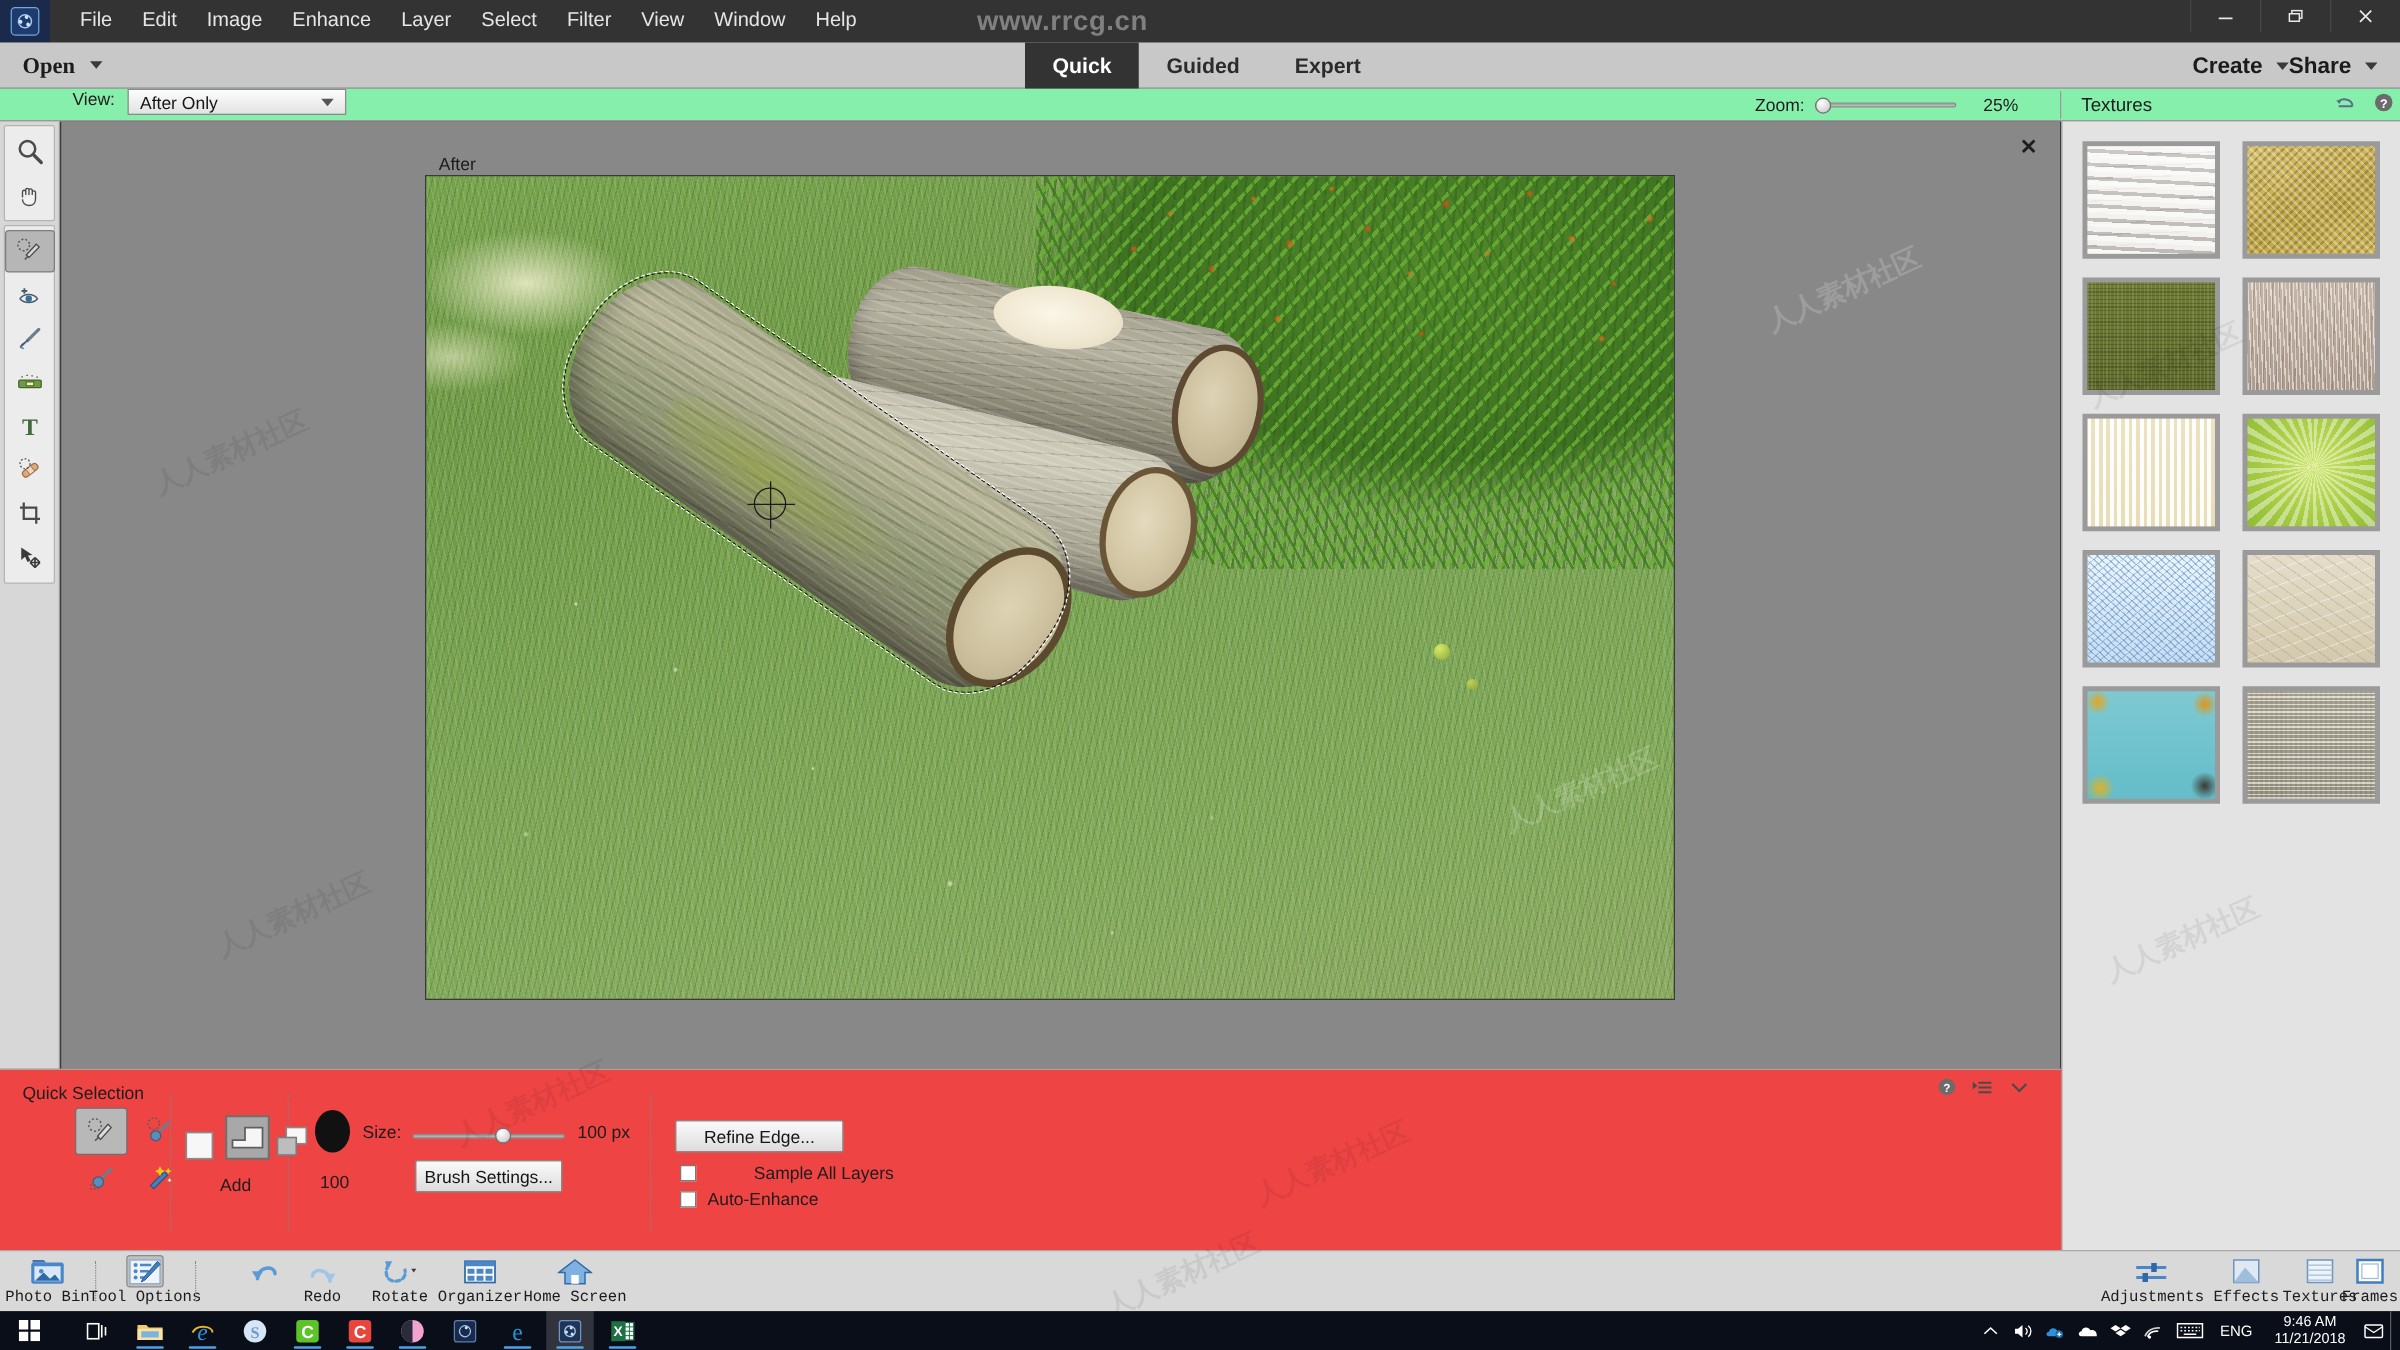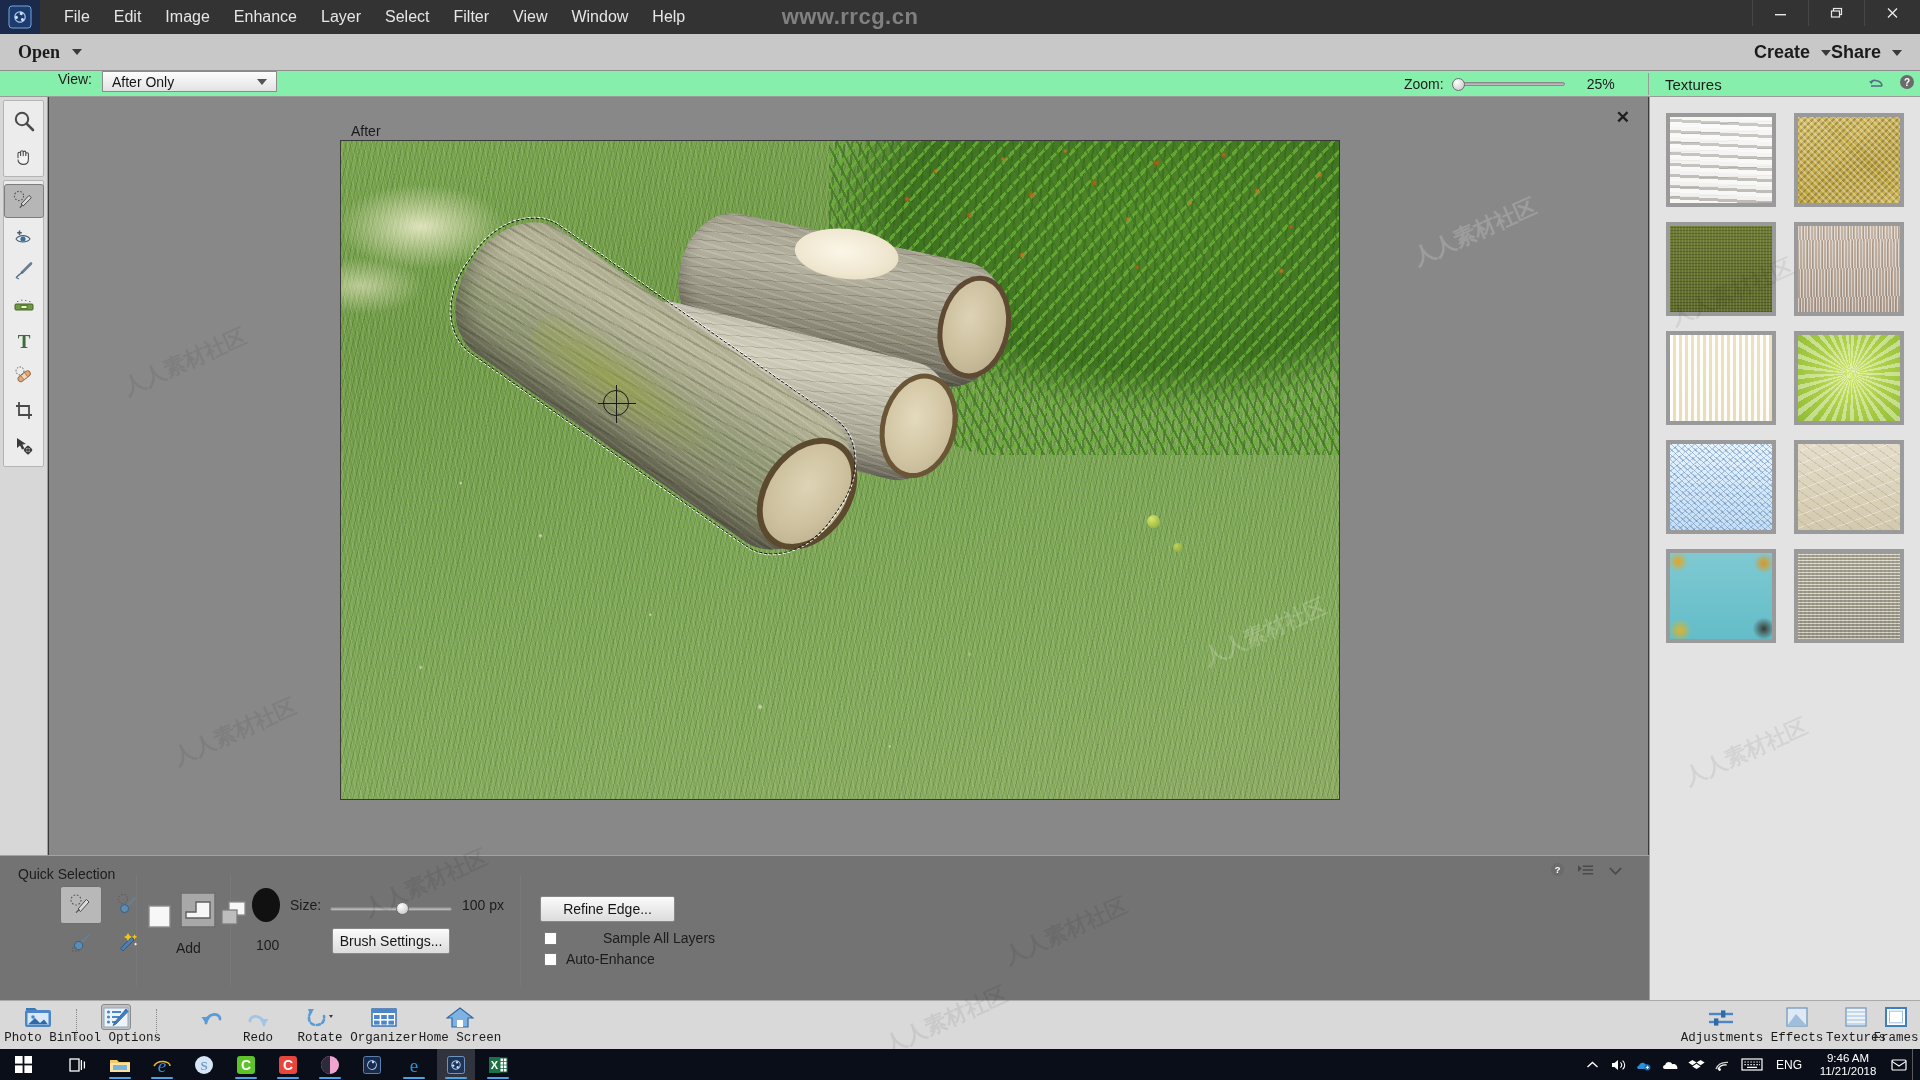--- a/index.html
+++ b/index.html
@@ -251,21 +251,21 @@
   .txgrid{
     display:grid; grid-template-columns:1fr 1fr; gap:15px 18px;
     padding:16px 16px 0 16px;
   }
   .tx{ width:110px; height:94px; padding:4px; background:#9a9a9a; cursor:pointer; }
   .tx .sw{ width:100%; height:100%; }
 
   
   .optbar{
     position:absolute; left:0; top:855px; width:1649px; height:145px;
-    background:#737373; border-top:1px solid #a3a3a3;
+    background:#ef4444; border-top:1px solid #a3a3a3;
   }
   .opt-hdr{ position:absolute; left:18px; top:10px; font-size:14px; color:#1c1c1c; }
   .opt-hdr-ic{ position:absolute; right:26px; top:6px; display:flex; align-items:center; gap:13px;}
   .vdiv{ position:absolute; top:20px; height:110px; border-left:1px dotted #7f7f7f; }
   .subtools{ position:absolute; left:60px; top:30px; width:110px; }
   .st{ width:42px;height:38px;display:inline-flex;align-items:center;justify-content:center;cursor:pointer;}
   .st.active{ background:#b8b8b8; border:1px solid #6f6f6f; border-radius:3px;}
   .modegrp{ position:absolute; left:148px; top:36px; display:flex; align-items:flex-end; gap:4px;}
   .mbtn{ cursor:pointer; }
   .mbtn.active svg rect.bg{ fill:#a8a8a8; }
@@ -382,20 +382,25 @@
         </svg>
       </div>
     </div>
   </div>
 
   <div class="row2">
     <div class="open-btn">
       <span>Open</span>
       <span class="caret"></span>
     </div>
+    <div class="modetabs">
+      <div class="mtab active">Quick</div>
+      <div class="mtab">Guided</div>
+      <div class="mtab">Expert</div>
+    </div>
     <div class="right-btns">
       <div class="rb">
         <span>Create</span>
         <span class="caret"></span>
       </div>
       <div class="rb">
         <span>Share</span>
         <span class="caret"></span>
       </div>
     </div>

